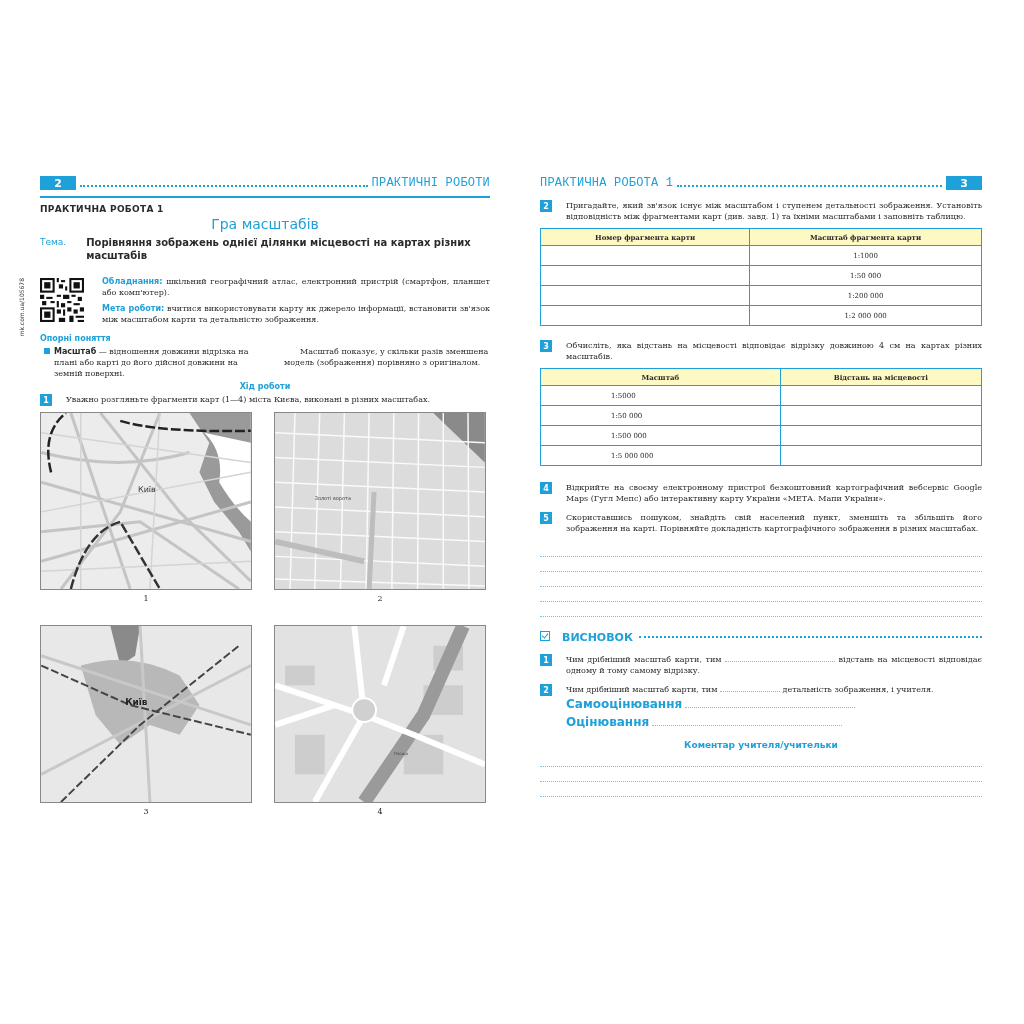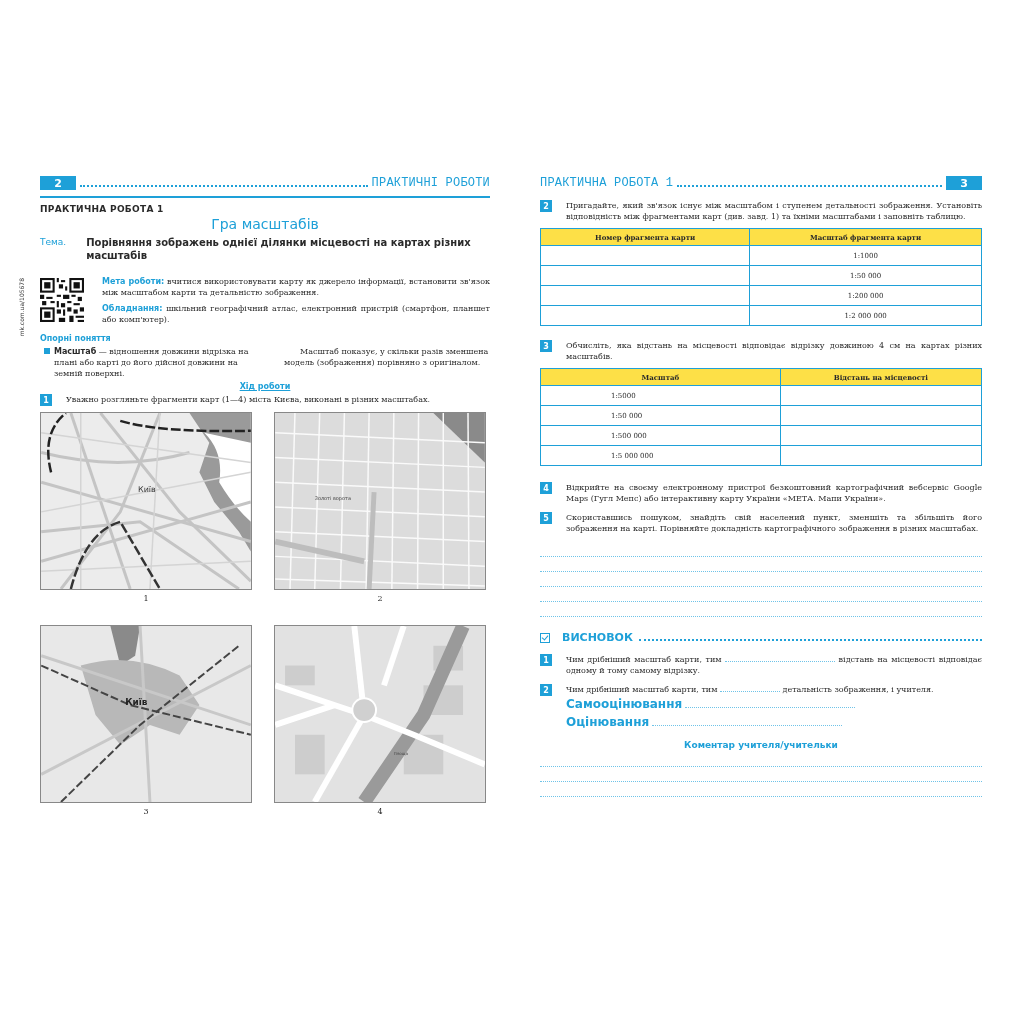--- a/index.html
+++ b/index.html
@@ -27,41 +27,41 @@
   .meta-text p { margin-bottom: 5px; text-align: justify; }
   .blue-label { color: #1ea0d8; font-family: "DejaVu Sans", sans-serif; font-weight: bold; }
 
   .section-title { font-family: "DejaVu Sans", sans-serif; font-weight: bold; color: #1ea0d8; font-size: 8px; margin-top: 4px; }
   .concepts { display: flex; gap: 24px; margin-top: 3px; padding-left: 14px; font-size: 8px; line-height: 11px; }
   .concepts .col { flex: 1; }
   .bullet { display: inline-block; width: 6px; height: 6px; background: #1ea0d8; margin-right: 4px; margin-left: -10px; }
   .bold-sans { font-family: "DejaVu Sans", sans-serif; font-weight: bold; }
   .indent { text-indent: 16px; }
 
-  .center-title { text-align: center; font-family: "DejaVu Sans", sans-serif; font-weight: bold; color: #1ea0d8; font-size: 8px; margin-top: 3px; text-decoration: underline; }
+  .center-title { text-align: center; font-family: "DejaVu Sans", sans-serif; font-weight: bold; color: #1ea0d8; font-size: 8px; margin-top: 3px; }
 
   .task { display: flex; font-size: 8px; line-height: 11px; margin-top: 3px; }
   .task-num { flex: none; width: 12px; height: 12px; background: #1ea0d8; color: #fff; font-family: "DejaVu Sans", sans-serif; font-weight: bold; font-size: 8px; display: flex; align-items: center; justify-content: center; margin-right: 14px; }
   .task-text { flex: 1; text-align: justify; }
 
   .maps { display: grid; grid-template-columns: 212px 212px; column-gap: 14px; row-gap: 8px; margin-top: 6px; gap: 22px; }
   .map-cell { display: flex; flex-direction: column; align-items: center; }
   .map { width: 212px; height: 178px; border: 1px solid #888; background: #e6e6e6; position: relative; overflow: hidden; }
   .map svg { width: 100%; height: 100%; display: block; }
   .map-caption { font-size: 8px; margin-top: 4px; }
 
   table.data { width: 100%; border-collapse: collapse; margin-top: 6px; font-size: 7px; }
-  table.data th { background: #fde047; border: 1.5px solid #1ea0d8; height: 17px; font-weight: bold; font-size: 7px; }
+  table.data th { background: #fef9c3; border: 1.5px solid #1ea0d8; height: 17px; font-weight: bold; font-size: 7px; }
   table.data td { border: 1.5px solid #1ea0d8; height: 20px; text-align: center; font-size: 7px; }
   table.data td.left { text-align: left; padding-left: 70px; }
 
   .answer-lines { margin-top: 8px; }
   .answer-line { height: 15px; border-bottom: 1px dotted #6fc3e8; }
 
-  .conclusion-head { display: flex; align-items: center; margin-top: 14px; }
+  .conclusion-head { display: flex; margin-top: 14px; }
   .check-icon { width: 10px; height: 10px; border: 1.5px solid #1ea0d8; position: relative; margin-right: 12px; }
   .check-icon::after { content: ""; position: absolute; left: 2px; top: 0px; width: 3px; height: 5px; border-right: 1.5px solid #1ea0d8; border-bottom: 1.5px solid #1ea0d8; transform: rotate(40deg); }
   .conclusion-title { font-family: "DejaVu Sans", sans-serif; font-weight: bold; color: #1ea0d8; font-size: 11px; margin-right: 6px; }
   .conclusion-dots { flex: 1; border-bottom: 2px dotted #1ea0d8; height: 7px; }
 
   .blank { display: inline-block; border-bottom: 1px dotted #6fc3e8; vertical-align: baseline; height: 8px; }
   .eval { margin-left: 26px; font-size: 8px; line-height: 16px; }
   .eval .blue-label { font-size: 12px; }
   .comment-title { text-align: center; font-family: "DejaVu Sans", sans-serif; font-weight: bold; color: #1ea0d8; font-size: 9px; margin-top: 8px; }
 </style>
@@ -118,22 +118,22 @@
           <rect x="13" y="14" width="2" height="2"></rect>
           <rect x="16" y="15" width="2" height="2"></rect>
         <rect x="19" y="14" width="2" height="2"></rect>
           <rect x="9" y="19" width="3" height="2"></rect>
           <rect x="14" y="18" width="2" height="3"></rect>
           <rect x="17" y="18" width="4" height="1"></rect>
           <rect x="18" y="20" width="3" height="1"></rect>
       </g>
     </svg>
     <div class="meta-text">
+      <p><span class="blue-label">Обладнання:</span> <span>шкільний географічний атлас, електронний пристрій (смартфон, планшет або комп'ютер).</span></p>
       <p><span class="blue-label">Мета роботи:</span> <span>вчитися використовувати карту як джерело інформації, встановити зв'язок між масштабом карти та детальністю зображення.</span></p>
-      <p><span class="blue-label">Обладнання:</span> <span>шкільний географічний атлас, електронний пристрій (смартфон, планшет або комп'ютер).</span></p>
     </div>
   </div>
 
   <div class="section-title">Опорні поняття</div>
   <div class="concepts">
     <div class="col">
       <span class="bullet"></span><span class="bold-sans">Масштаб</span> <span>— відношення довжини відрізка на плані або карті до його дійсної довжини на земній поверхні.</span>
     </div>
     <div class="col indent">Масштаб показує, у скільки разів зменшена модель (зображення) порівняно з оригіналом.</div>
   </div>

